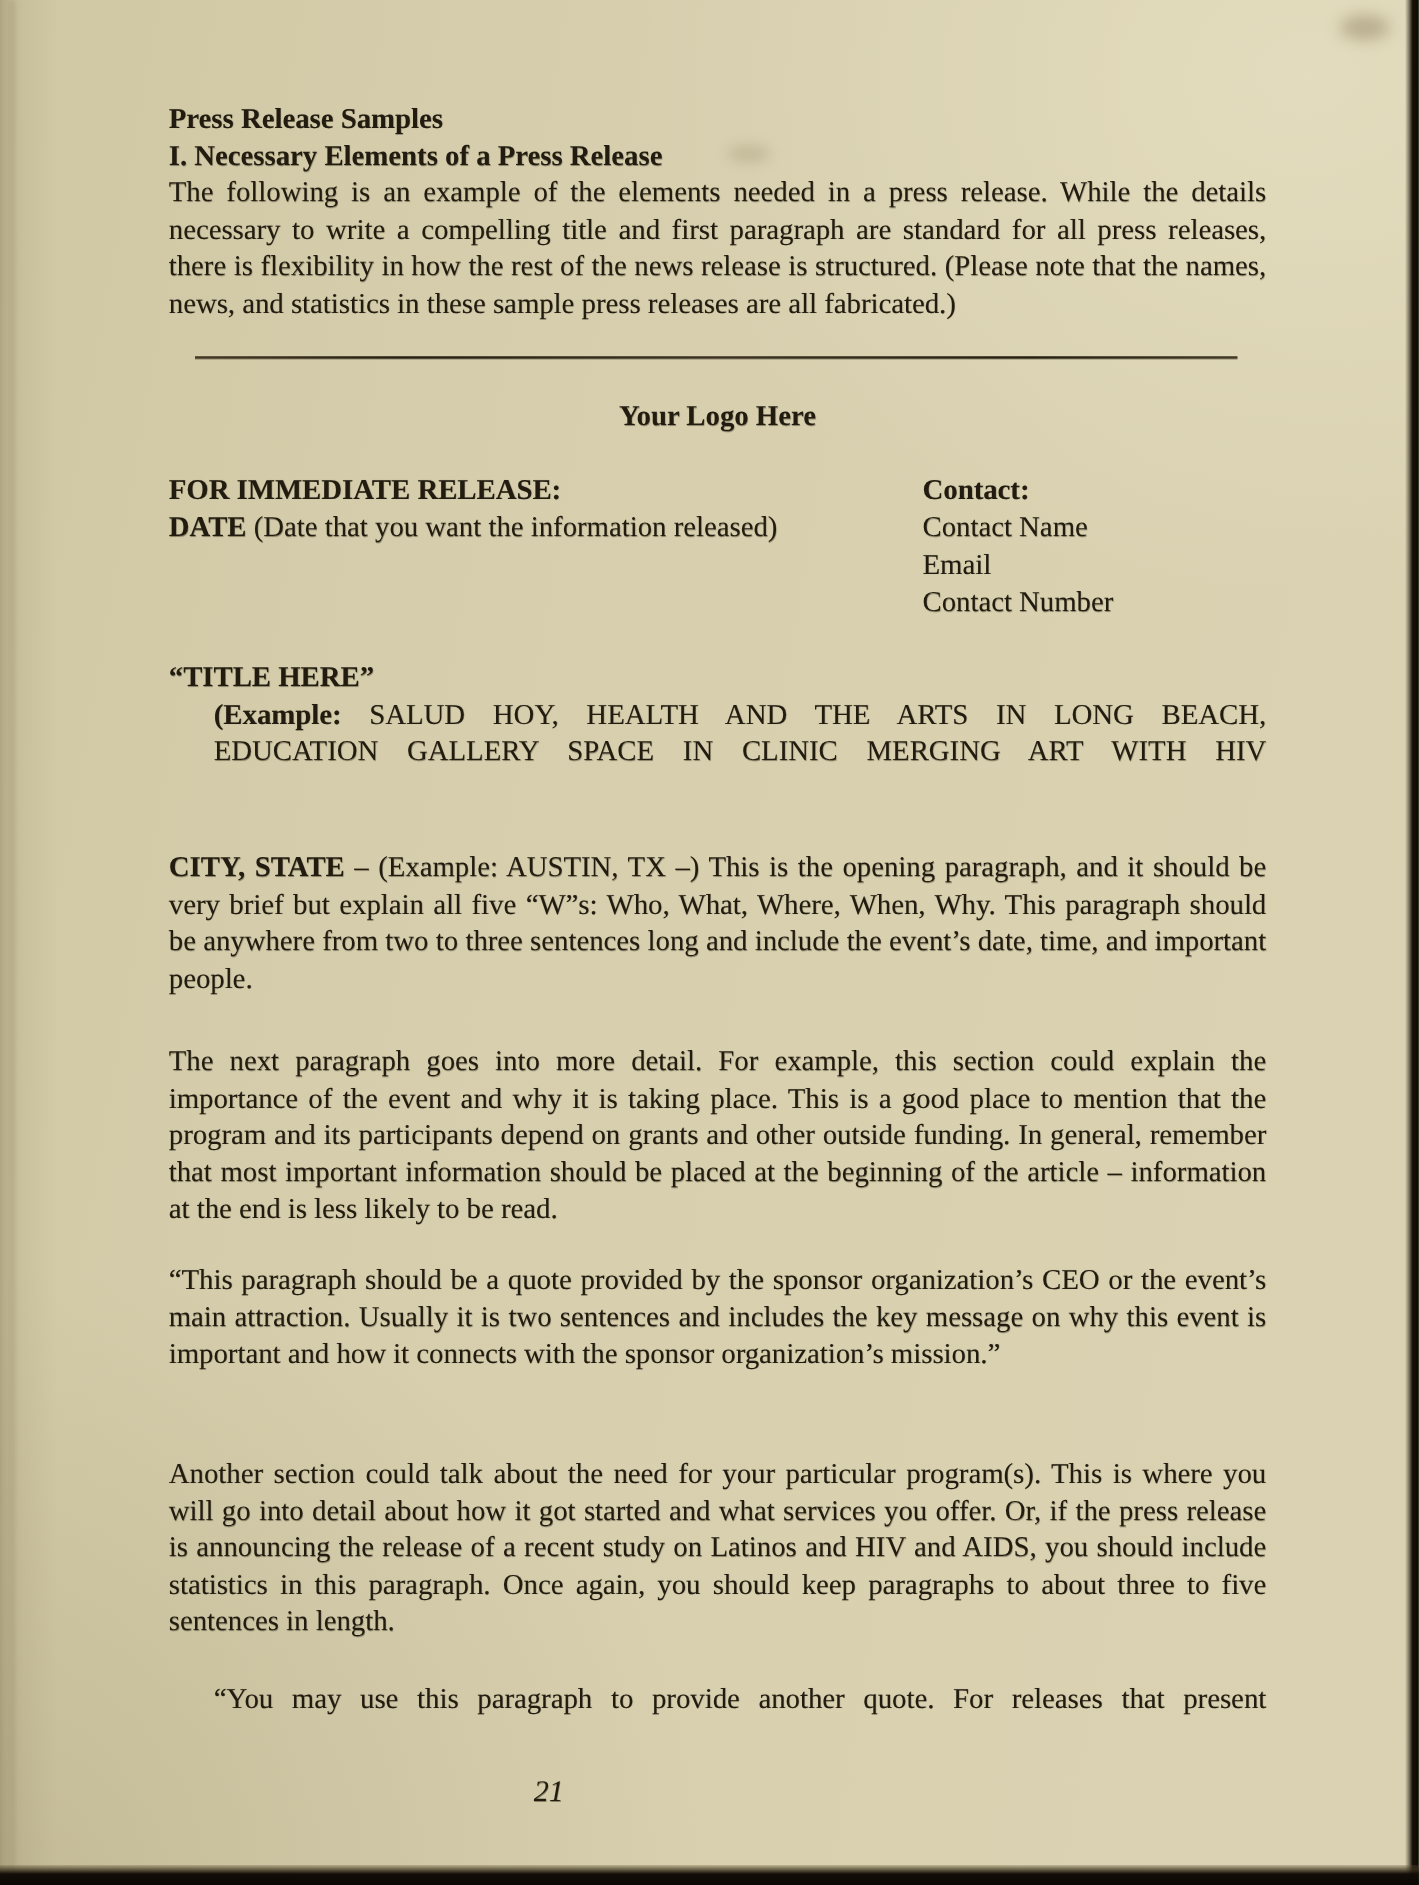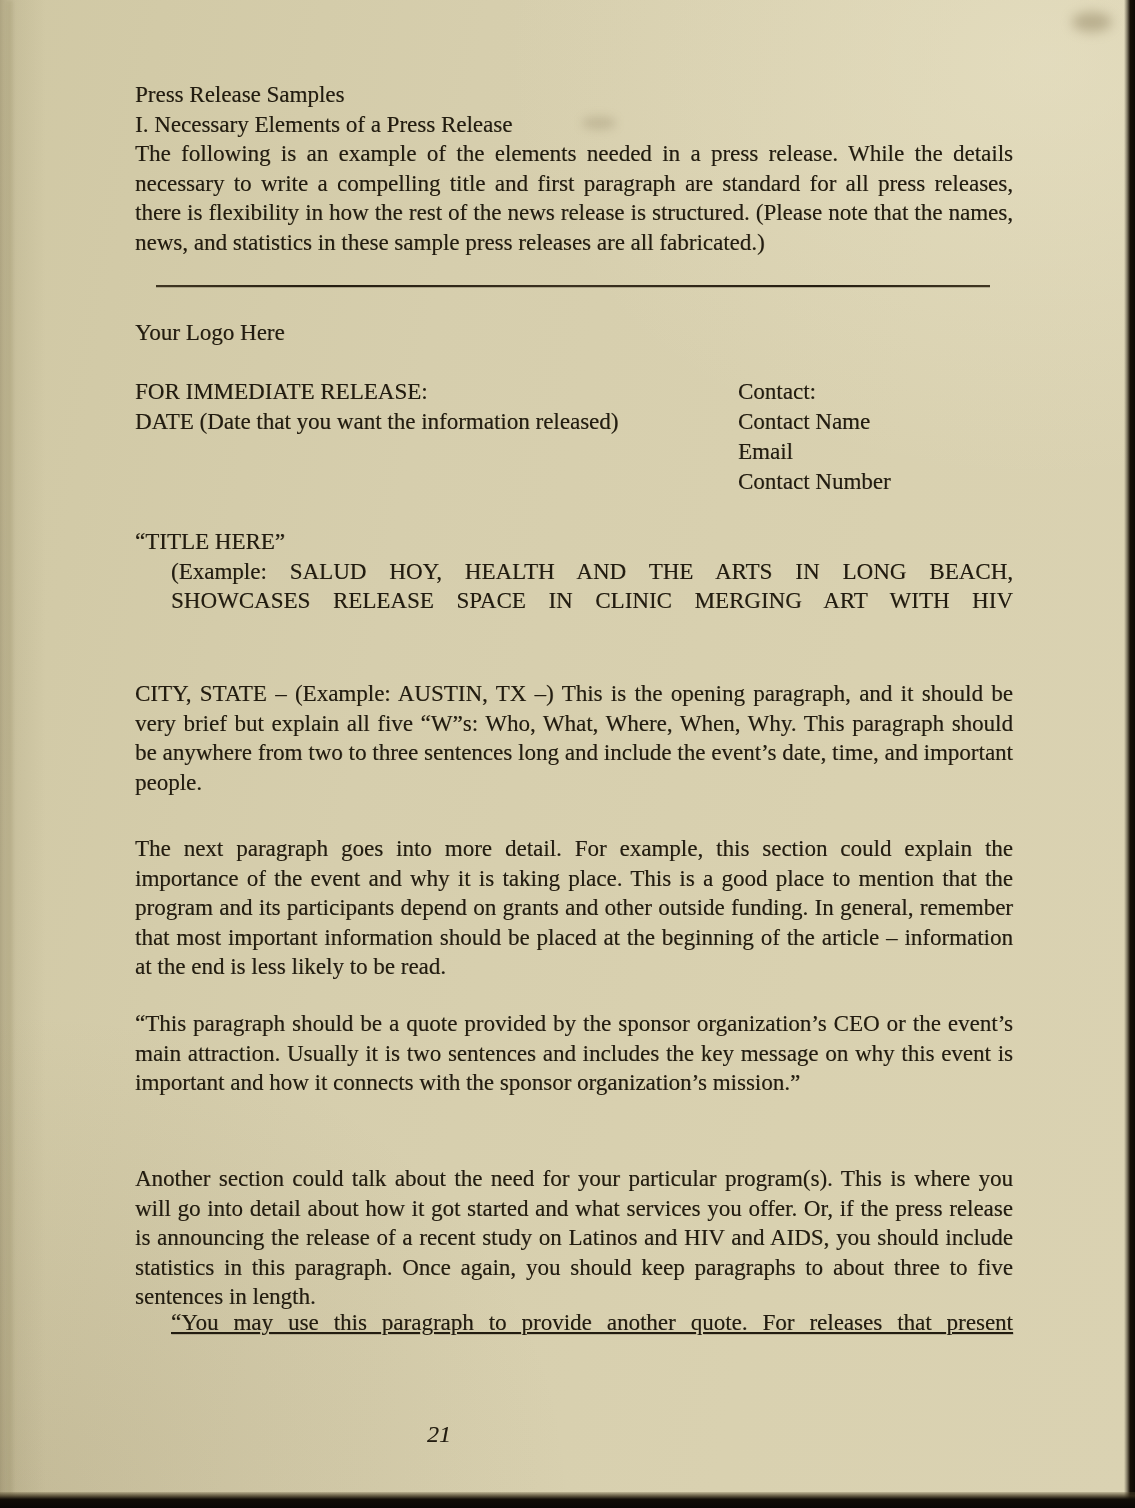--- a/index.html
+++ b/index.html
@@ -53,43 +53,43 @@
     filter: blur(5px);
   }
 
   
   .content { position: absolute; left: 135px; width: 878px; }
   .txt {
     font-size: 23px;
     line-height: 29.5px;
     text-shadow: 0.4px 0.4px 0.6px rgba(45,36,18,0.45);
   }
-  .b { font-weight: normal; }
+  .b { font-weight: bold; }
   .just { text-align: justify; }
   .stretch { text-align: justify; text-align-last: justify; margin-left: 36px; }
   p, h1, h2 { margin: 0; padding: 0; font-size: inherit; }
 
   .hr-line {
     position: absolute; left: 156px; top: 285px; width: 834px; height: 2px;
     background: linear-gradient(to right, #403622, #241d10 20%, #3b3120 50%, #241d10 80%, #403622);
     box-shadow: 0 1px 0 rgba(60,50,30,0.25);
   }
 
-  .logo-line { top: 318px; text-align: left; }
+  .logo-line { top: 318px; text-align: center; }
 
   .release-block { top: 377px; }
   .release-left { position: absolute; left: 0; top: 0; width: 600px; line-height: 30px; }
   .release-right { position: absolute; left: 603px; top: 0; width: 275px; line-height: 30px; }
 
   .title-block { top: 527px; }
   .city-block { top: 679px; }
   .detail-block { top: 834px; }
   .quote1-block { top: 1009px; }
   .need-block { top: 1164px; }
-  .quote2-block { top: 1308px; text-decoration: underline; }
+  .quote2-block { top: 1344px; }
 
   .page-number {
     position: absolute; left: 0; top: 1420px; width: 878px;
     text-align: center; font-style: italic; font-size: 24px; line-height: 28px;
     text-shadow: 0.3px 0.3px 0.5px rgba(45,36,18,0.45);
   }
 </style>
 </head>
 <body>
 
@@ -121,21 +121,21 @@
       <p class="b">Contact:</p>
       <p>Contact Name</p>
       <p>Email</p>
       <p>Contact Number</p>
     </div>
   </div>
 
   <div class="content txt title-block">
     <p class="b">“TITLE HERE”</p>
     <p class="stretch"><span class="b">(Example:</span><span> SALUD HOY, HEALTH AND THE ARTS IN LONG BEACH,</span></p>
-    <p class="stretch">SHOWCASES RELEASE SPACE IN CLINIC MERGING ART WITH HIV</p>
+    <p class="stretch">EDUCATION GALLERY SPACE IN CLINIC MERGING ART WITH HIV</p>
   </div>
 
   <div class="content txt city-block">
     <p class="just"><span class="b">CITY, STATE</span><span> – (Example: AUSTIN, TX –) This is the opening paragraph, and it should be very brief but explain all five “W”s: Who, What, Where, When, Why.  This paragraph should be anywhere from two to three sentences long and include the event’s date, time, and important people.</span></p>
   </div>
 
   <div class="content txt detail-block">
     <p class="just">The next paragraph goes into more detail.  For example, this section could explain the importance of the event and why it is taking place.  This is a good place to mention that the program and its participants depend on grants and other outside funding.  In general, remember that most important information should be placed at the beginning of the article – information at the end is less likely to be read.</p>
   </div>
 

